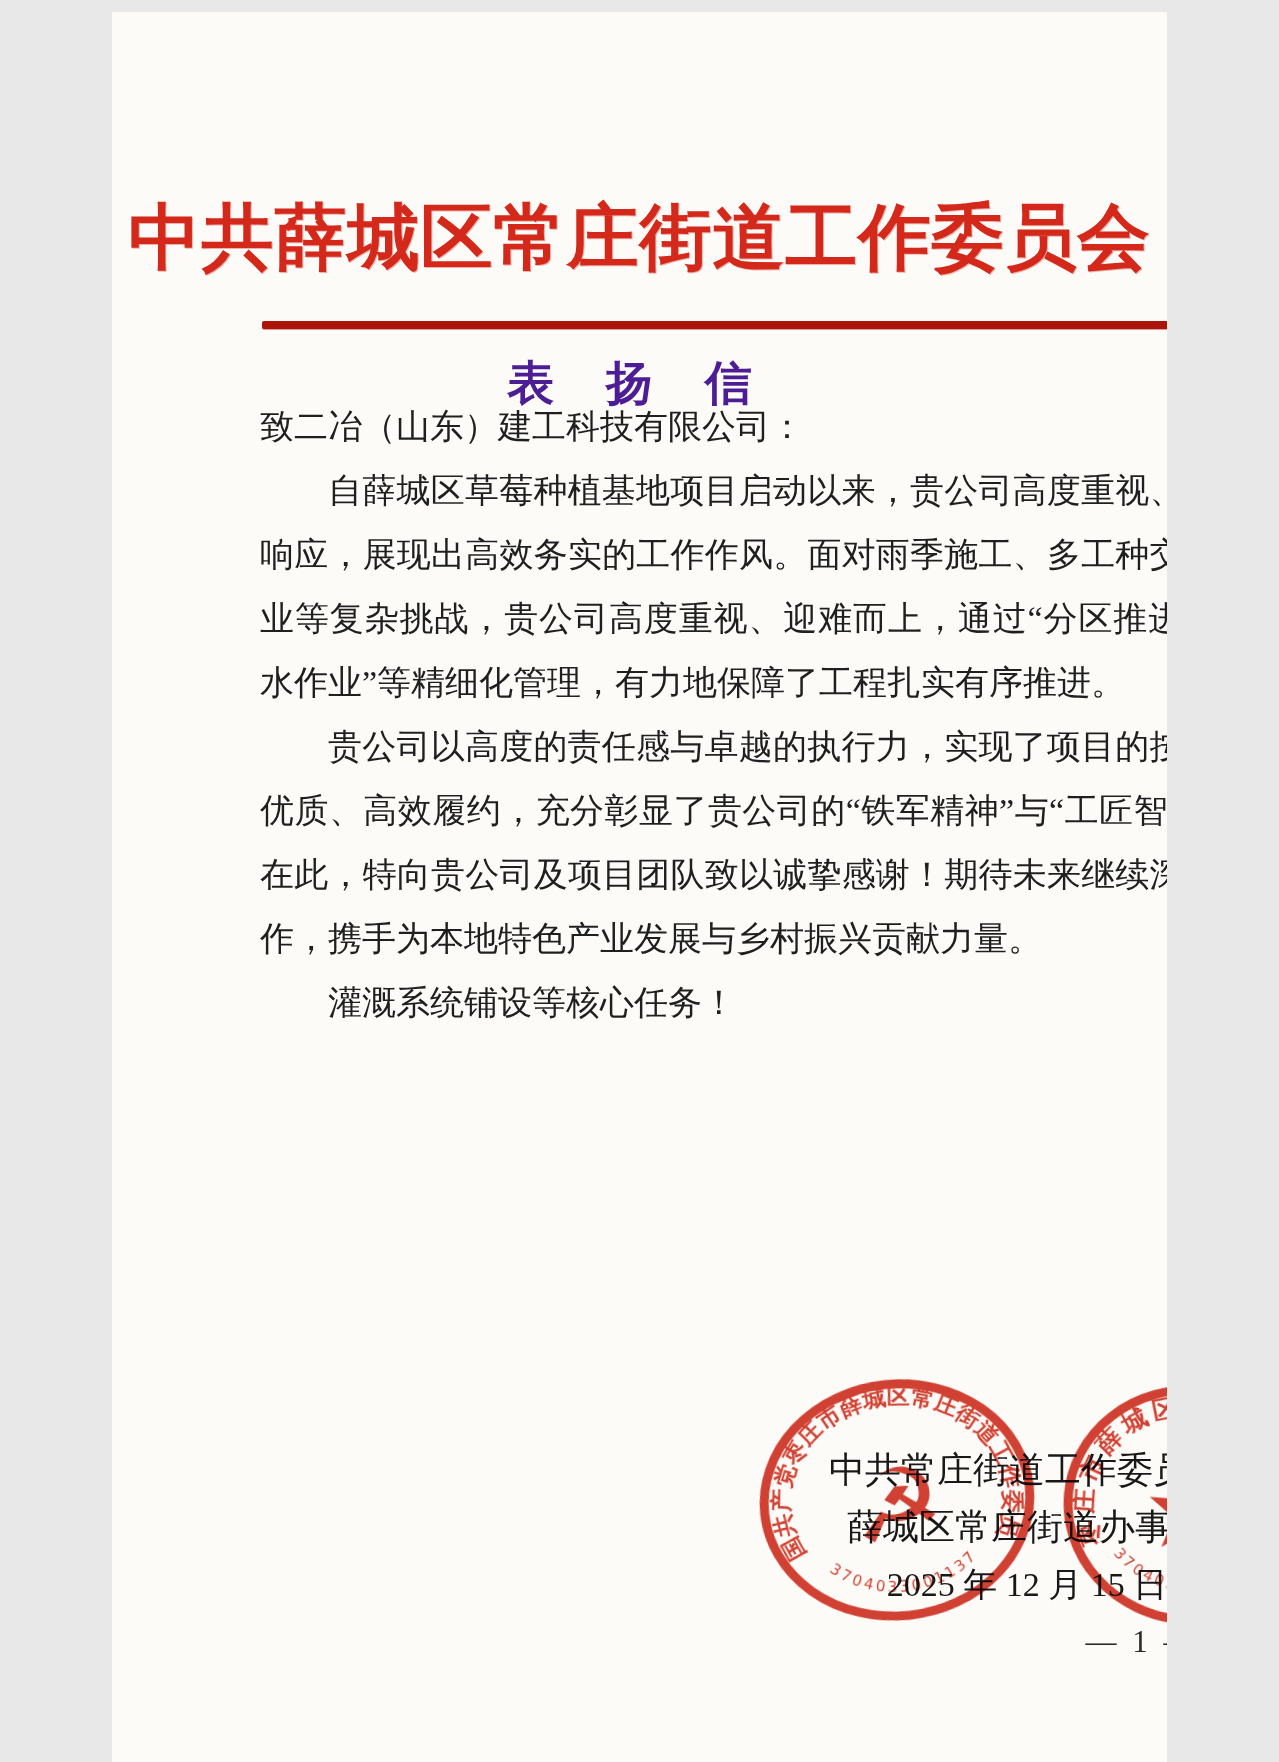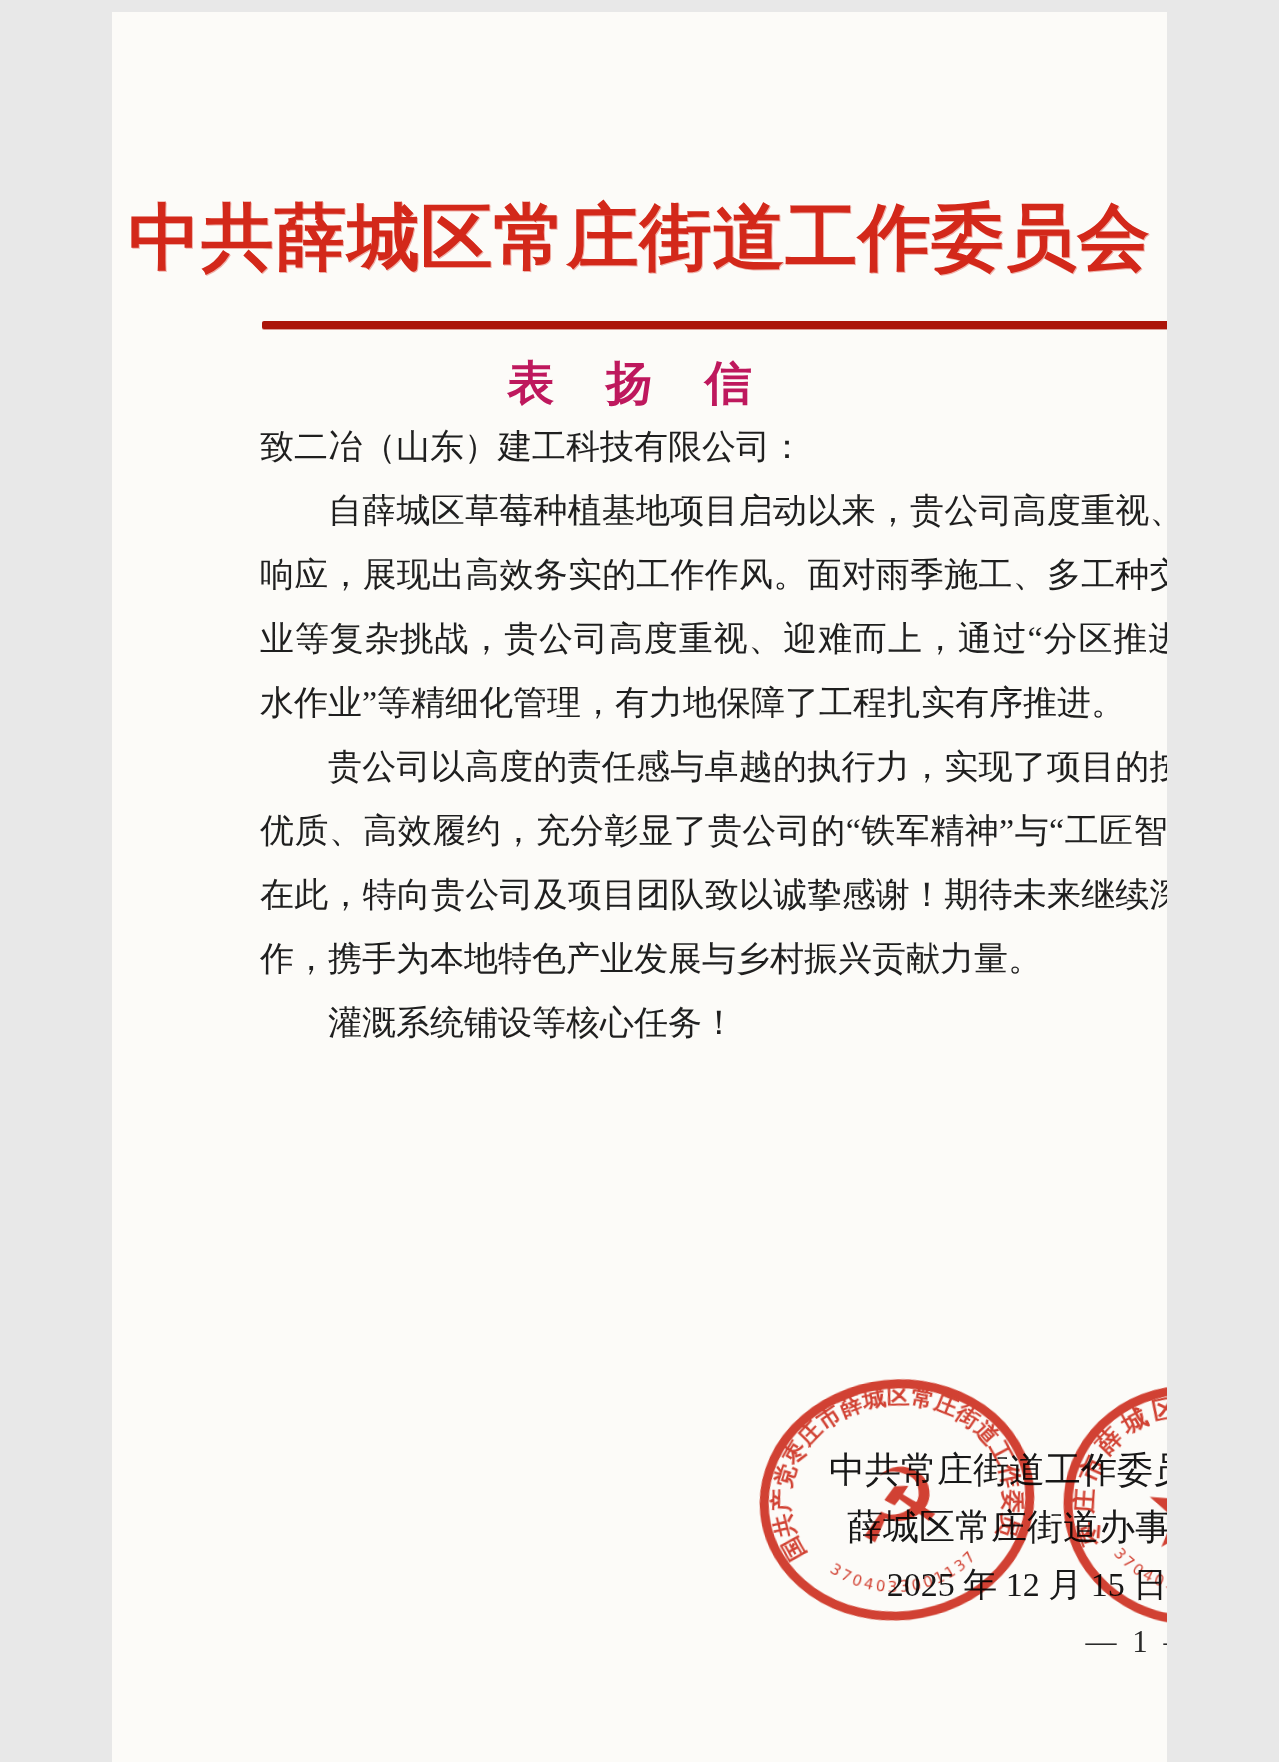--- a/index.html
+++ b/index.html
@@ -32,26 +32,26 @@
     border-radius:2px;
     box-shadow:0 1px 0 rgba(171,21,10,.4);
   }
   .doc-title{
     position:absolute;
     left:0;right:0;top:340px;
     text-align:center;
     font-size:47px;
     font-weight:600;
     letter-spacing:20px;
-    color:#be185d;
+    color:#4c1d95;
     white-space:nowrap;
   }
   .body-text{
     position:absolute;
-    left:148px;top:403px;width:992px;
+    left:148px;top:383px;width:992px;
     font-size:34px;
     line-height:64px;
     text-align:justify;
     text-justify:inter-ideograph;
   }
   .body-text p{margin:0;}
   .para{text-indent:68px;}
   .signature{
     position:absolute;
     left:640px;top:1430px;width:550px;

